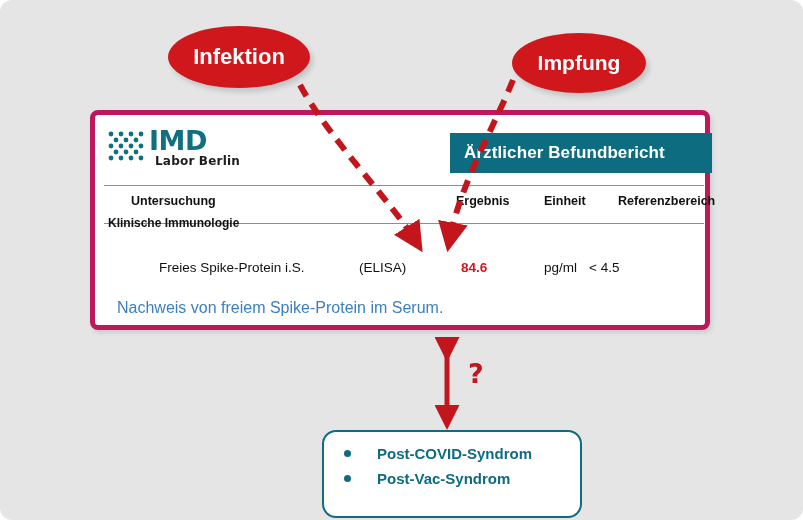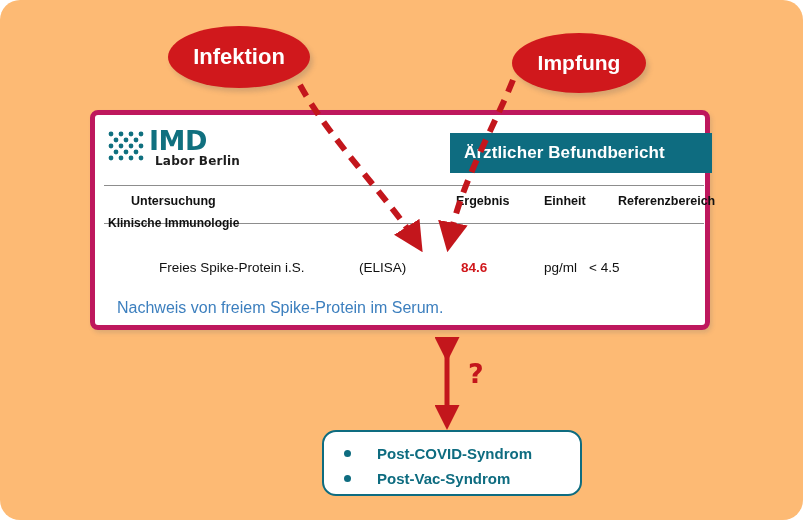--- a/index.html
+++ b/index.html
@@ -10,22 +10,22 @@
     width: 803px;
     height: 520px;
     overflow: hidden;
     font-family: "Liberation Sans", sans-serif;
     background: #ffffff;
   }
   #stage {
     position: relative;
     width: 803px;
     height: 520px;
-    background: #fdba74;
-    border-radius: 20px;
+    background: #e5e5e5;
+    border-radius: 12px;
     overflow: hidden;
   }
 
   
   #report-card {
     position: absolute;
     left: 90px;
     top: 110px;
     width: 620px;
     height: 220px;
@@ -202,21 +202,21 @@
     color: #c3161c;
     font-family: "DejaVu Sans", sans-serif;
   }
 
   
   #syndrome-box {
     position: absolute;
     left: 322px;
     top: 430px;
     width: 260px;
-    height: 66px;
+    height: 88px;
     border: 2px solid #0e6c80;
     border-radius: 14px;
     background: #ffffff;
     box-sizing: border-box;
   }
   .syndrome-item {
     position: absolute;
     left: 20px;
     font-size: 15px;
     font-weight: bold;

